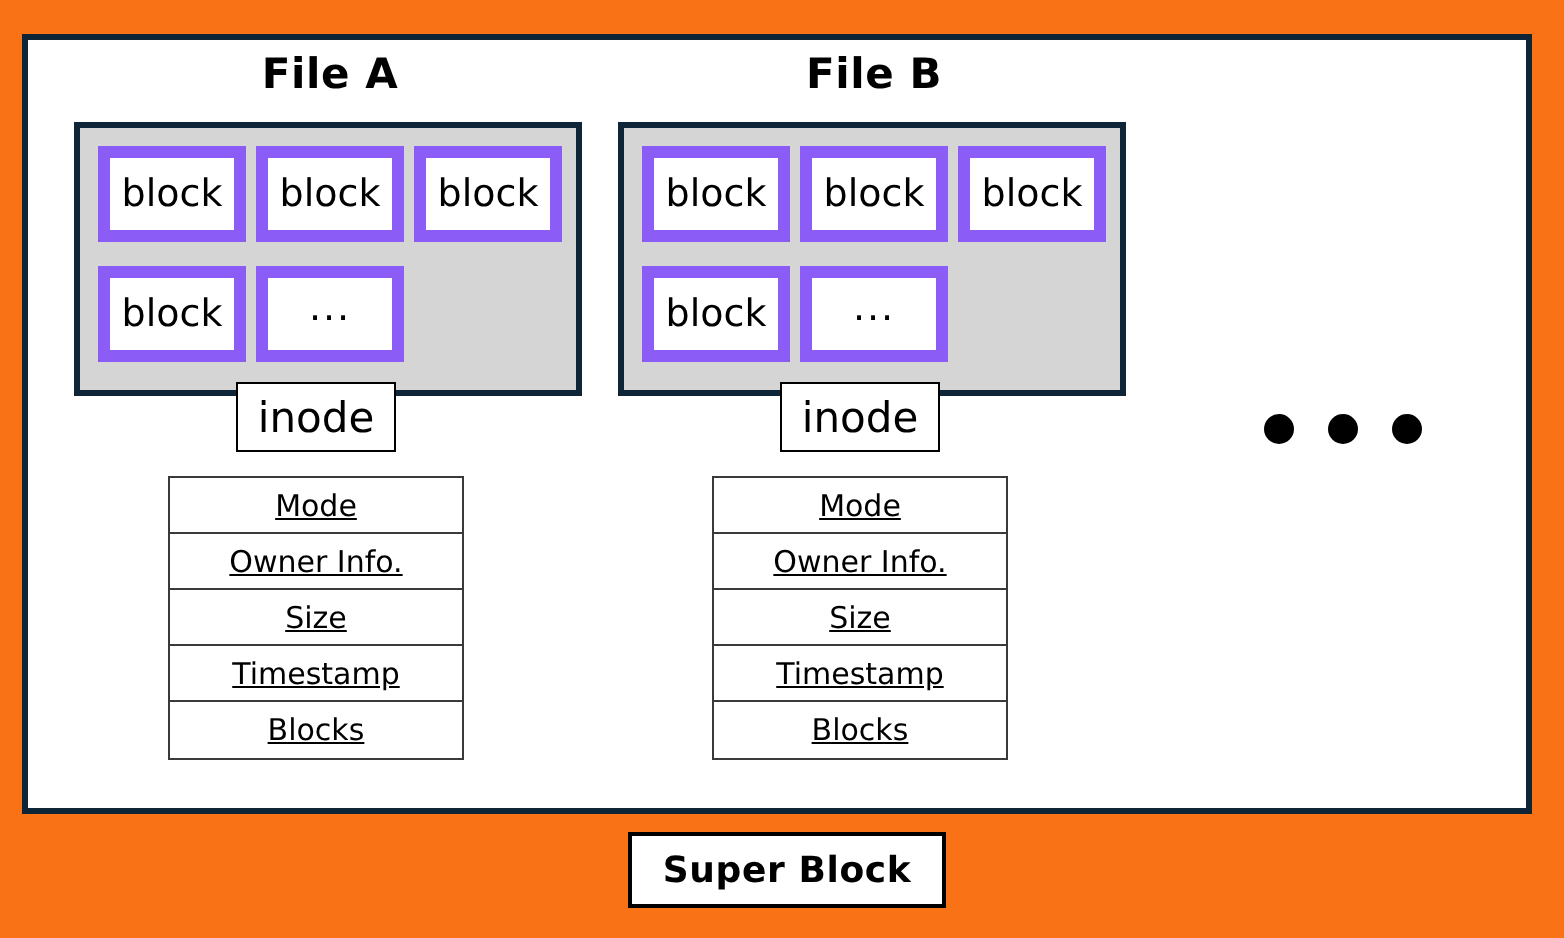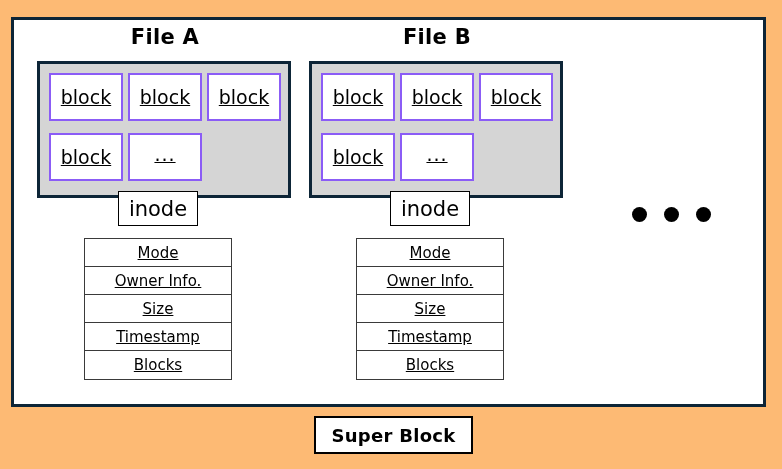--- a/index.html
+++ b/index.html
@@ -10,21 +10,21 @@
   body {
     width: 782px;
     height: 469px;
     font-family: "DejaVu Sans", sans-serif;
     overflow: hidden;
   }
   #canvas {
     position: relative;
     width: 782px;
     height: 469px;
-    background: #fdba74;
+    background: #f97316;
   }
 
   
   .fs-frame {
     position: absolute;
     left: 11px;
     top: 17px;
     width: 755px;
     height: 390px;
     border: 3px solid #0d2537;
@@ -71,28 +71,27 @@
     display: flex;
     gap: 5px;
   }
   .block-row.row-1 { top: 9px; }
   .block-row.row-2 { top: 69px; }
 
   .block-box {
     width: 74px;
     height: 48px;
     background: #ffffff;
-    border: 2px solid #8b5cf6;
+    border: 6px solid #8b5cf6;
     box-sizing: border-box;
     display: flex;
     align-items: center;
     justify-content: center;
     font-size: 19px;
     color: #000000;
-    text-decoration: underline;
   }
   .block-box.ellipsis-box {
     font-size: 19px;
     letter-spacing: 1px;
     padding-bottom: 6px;
   }
 
   
   .inode-box {
     position: absolute;

